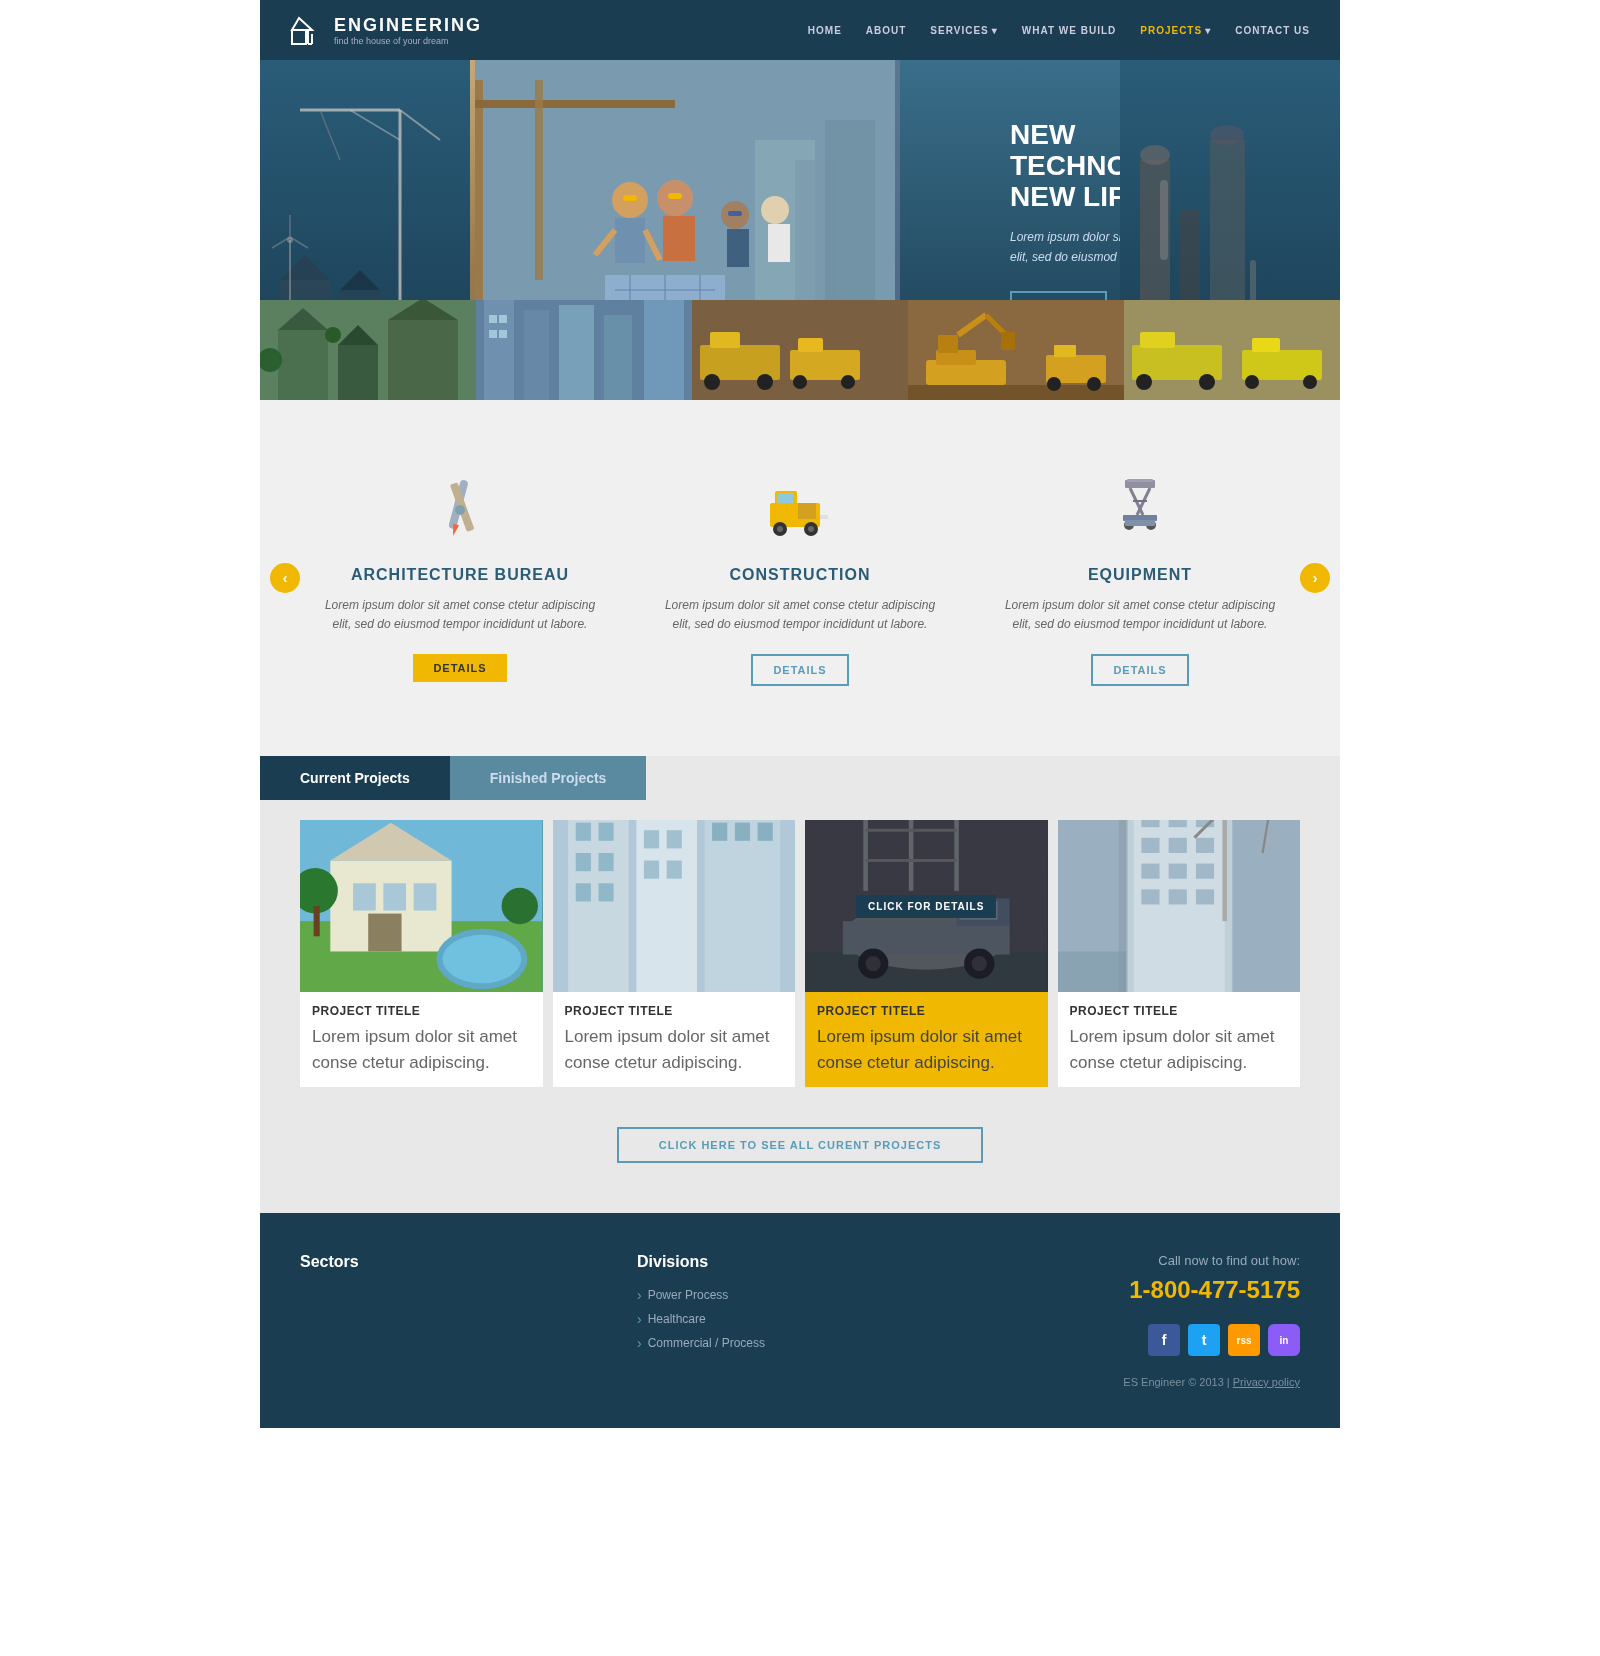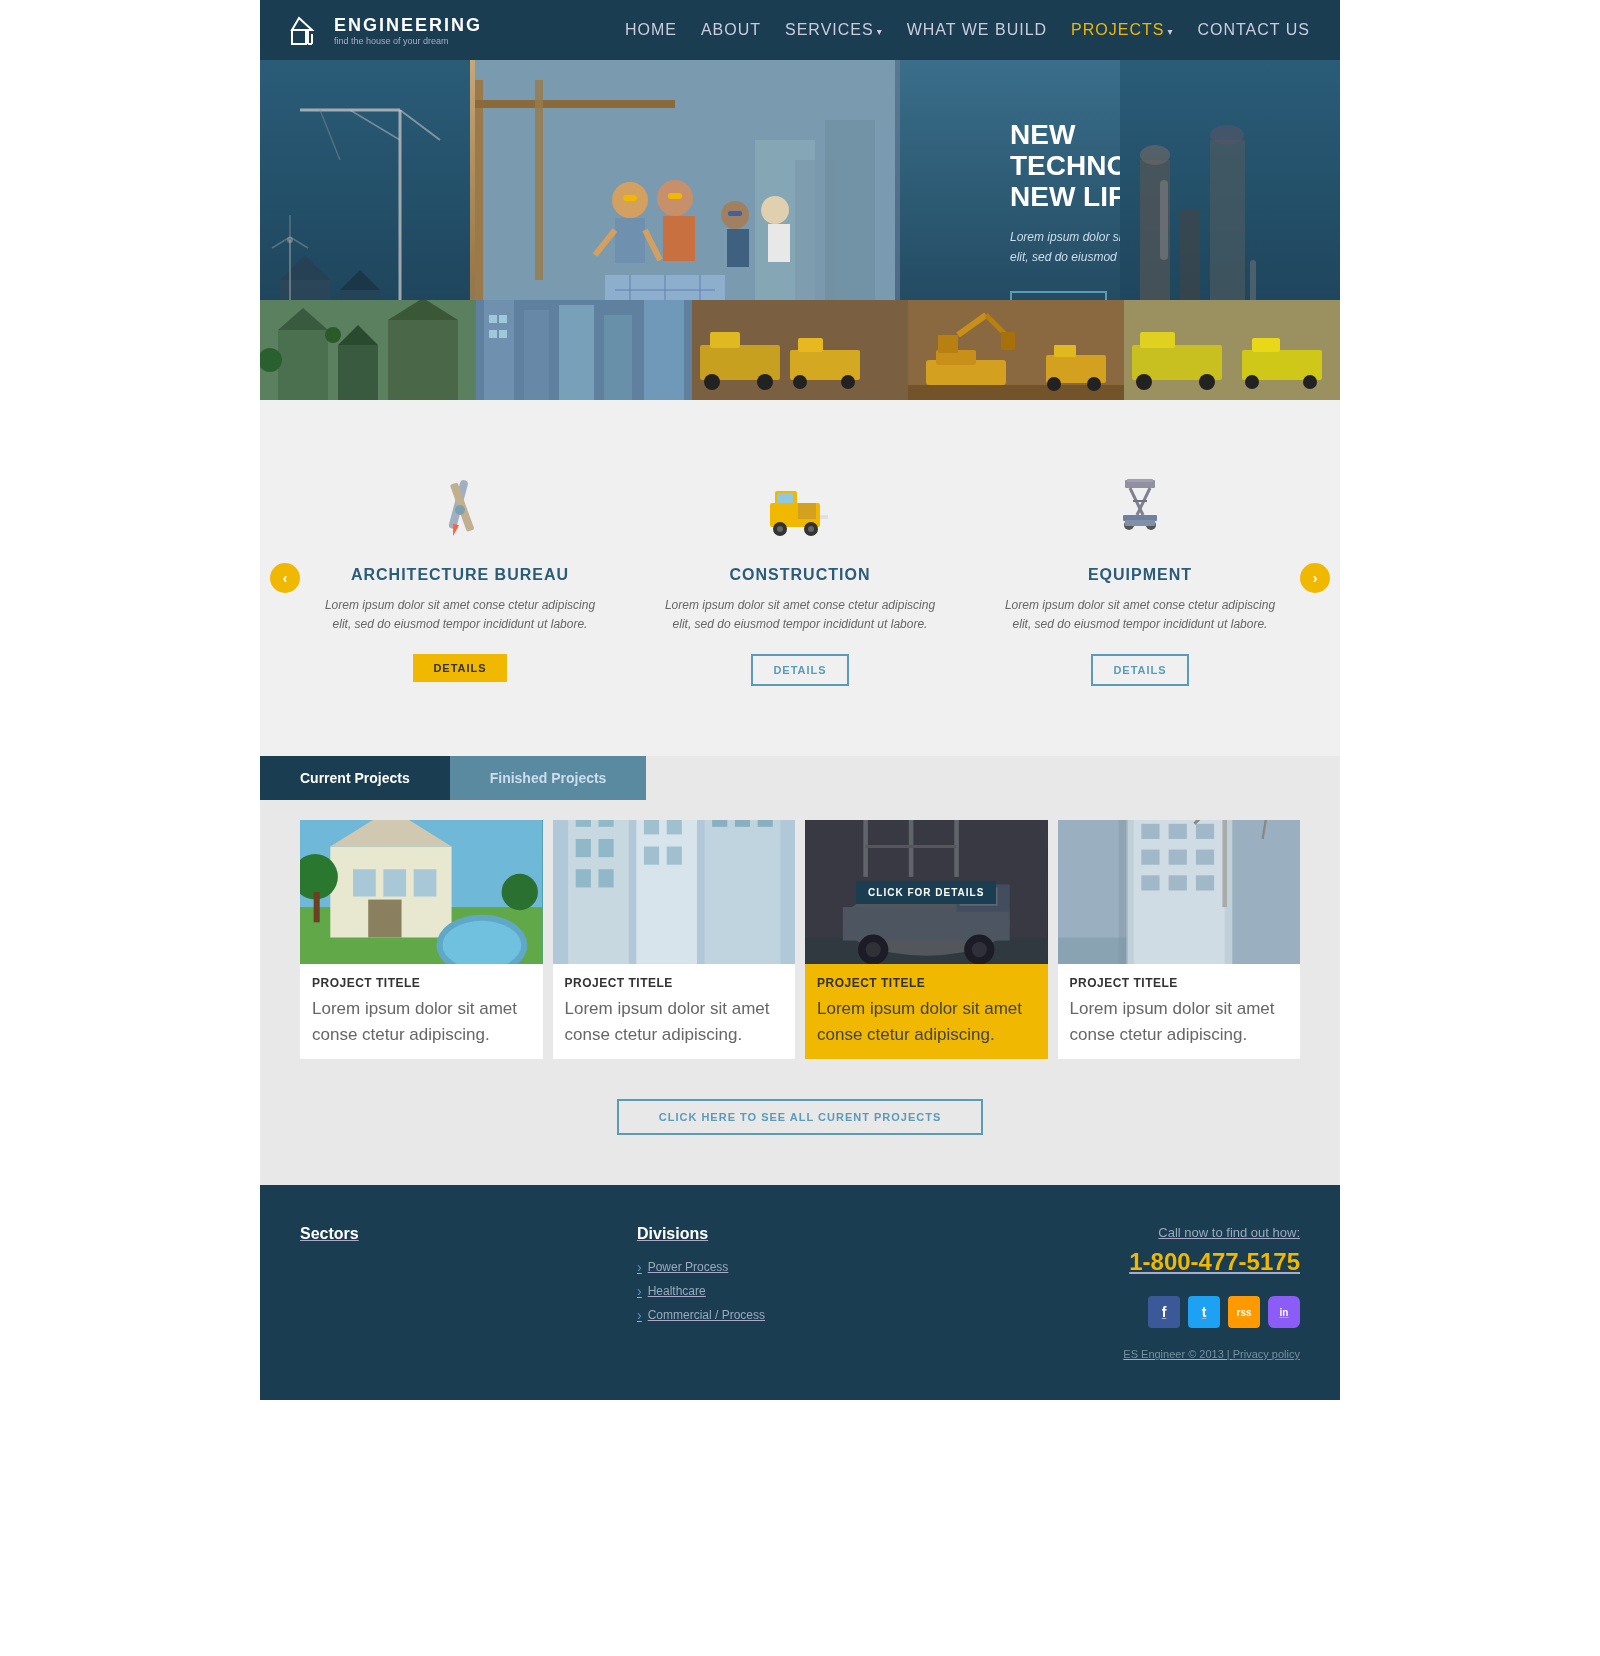--- a/index.html
+++ b/index.html
@@ -20,21 +20,21 @@
       gap: 8px;
     }
     .logo-icon {
       width: 36px;
       height: 36px;
     }
     .logo-text { color: #fff; font-size: 18px; font-weight: bold; letter-spacing: 2px; }
     .logo-sub { color: #aac; font-size: 9px; display: block; }
     nav { display: flex; gap: 24px; align-items: center; }
     nav a {
-      color: #ccd; text-decoration: none; font-size: 16px; font-weight: normal; text-transform: uppercase; letter-spacing: 1px;
+      color: #ccd; text-decoration: none; font-size: 10px; font-weight: bold; text-transform: uppercase; letter-spacing: 1px;
     }
     nav a.projects { color: #f0b800; }
     .nav-dropdown { position: relative; }
     .nav-dropdown::after { content: '▾'; color: #ccd; font-size: 10px; margin-left: 3px; }
 
     
     .hero {
       position: relative;
       height: 340px;
       background: #2a5c78;
@@ -200,21 +200,21 @@
       grid-template-columns: repeat(4, 1fr);
       gap: 10px;
       padding: 20px 40px;
     }
     .project-card {
       background: #fff;
       overflow: hidden;
     }
     .project-card.highlighted { background: #f0b800; }
     .project-img {
-      height: 144px;
+      height: 172px;
       position: relative;
       overflow: hidden;
     }
     .project-img-1 { background: linear-gradient(135deg, #70b0d0 0%, #4888b8 40%, #208860 100%); }
     .project-img-2 { background: linear-gradient(135deg, #b0c8d8 0%, #8ab0c8 50%, #6090a8 100%); }
     .project-img-3 { background: linear-gradient(135deg, #808898 0%, #5a6878 50%, #3a4858 100%); }
     .project-img-4 { background: linear-gradient(135deg, #7098b0 0%, #5080a0 50%, #c8c8b8 100%); }
     .project-overlay {
       position: absolute;
       inset: 0;
@@ -270,21 +270,20 @@
     
     .footer {
       background: #1a3d52;
       padding: 40px;
       color: #aac;
     }
     .footer-grid {
       display: grid;
       grid-template-columns: 1fr 1fr 1fr;
       gap: 11px;
-      text-decoration: underline;
     }
     .footer-section h3 {
       color: #fff;
       font-size: 16px;
       margin-bottom: 16px;
       font-weight: bold;
     }
     .footer-list { list-style: none; }
     .footer-list li {
       font-size: 12px;

